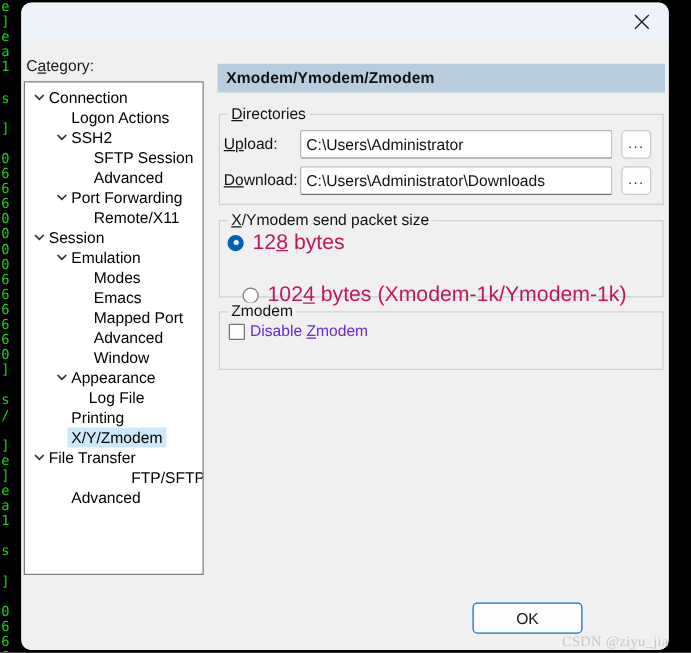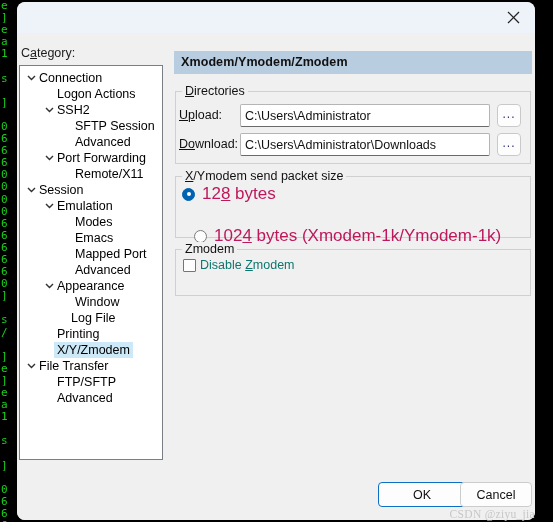--- a/index.html
+++ b/index.html
@@ -217,21 +217,21 @@
     background: #ffffff;
   }
   .radio-row u, .check-row u { text-decoration: underline; }
 
   
   .check-row {
     position: absolute;
     display: flex;
     align-items: center;
     font-size: 12.5px;
-    color: #0f766e;
+    color: #6d28d9;
     white-space: nowrap;
     cursor: default;
     text-align: center;
   }
   .check-mark {
     width: 13px; height: 13px;
     border: 1px solid #757575;
     background: #fdfdfd;
     box-sizing: border-box;
     margin-right: 4px;
@@ -360,35 +360,35 @@
           </span><span class="tlabel" style="margin-left: 16px;">Session</span></div>
         <div class="tree-item" style="margin-top: 0px;"><span class="chevron" style="left: 25px;">
             <svg width="9" height="6" viewBox="0 0 9 6">
               <polyline points="1,1 4.5,4.5 8,1" fill="none" stroke="#303030" stroke-width="1.4"></polyline>
             </svg>
           </span><span class="tlabel" style="margin-left: 34px;">Emulation</span></div>
         <div class="tree-item" style="margin-top: 0px;"><span class="tlabel" style="margin-left: 52px;">Modes</span></div>
         <div class="tree-item" style="margin-top: 0px;"><span class="tlabel" style="margin-left: 52px;">Emacs</span></div>
         <div class="tree-item" style="margin-top: 0px;"><span class="tlabel" style="margin-left: 52px;">Mapped Port</span></div>
         <div class="tree-item" style="margin-top: 0px;"><span class="tlabel" style="margin-left: 52px;">Advanced</span></div>
+        <div class="tree-item" style="margin-top: 0px;"><span class="tlabel" style="margin-left: 52px;">Window</span></div>
         <div class="tree-item" style="margin-top: 0px;"><span class="chevron" style="left: 25px;">
             <svg width="9" height="6" viewBox="0 0 9 6">
               <polyline points="1,1 4.5,4.5 8,1" fill="none" stroke="#303030" stroke-width="1.4"></polyline>
             </svg>
           </span><span class="tlabel" style="margin-left: 34px;">Appearance</span></div>
-        <div class="tree-item" style="margin-top: 0px;"><span class="tlabel" style="margin-left: 52px;">Window</span></div>
         <div class="tree-item" style="margin-top: 0px; padding-left: 14px;"><span class="tlabel" style="margin-left: 34px;">Log File</span></div>
         <div class="tree-item" style="margin-top: 0px;"><span class="tlabel" style="margin-left: 34px;">Printing</span></div>
         <div class="tree-item selected" style="margin-top: 0px;"><span class="tlabel" style="margin-left: 34px;">X/Y/Zmodem</span></div>
         <div class="tree-item" style="margin-top: 0px;"><span class="chevron" style="left: 7px;">
             <svg width="9" height="6" viewBox="0 0 9 6">
               <polyline points="1,1 4.5,4.5 8,1" fill="none" stroke="#303030" stroke-width="1.4"></polyline>
             </svg>
           </span><span class="tlabel" style="margin-left: 16px;">File Transfer</span></div>
-        <div class="tree-item" style="margin-top: 0px;"><span class="tlabel" style="margin-left: 34px;">FTP/SFTP</span></div>
+        <div class="tree-item" style="margin-top: 0px; padding-left: 48px;"><span class="tlabel" style="margin-left: 34px;">FTP/SFTP</span></div>
         <div class="tree-item" style="margin-top: 0px;"><span class="tlabel" style="margin-left: 34px;">Advanced</span></div>
       </div>
 
     <div id="right-pane">
 
       <div id="pane-header">
         <div id="pane-header-text">Xmodem/Ymodem/Zmodem</div>
       </div>
 
       <div class="groupbox" style="left:1px; top:40px; width:356px; height:73px;">
@@ -426,18 +426,17 @@
       </div>
 
       <div class="check-row" style="left:9px; top:207px;">
         <span class="check-mark"></span>
         <span><span>Disable </span><u>Z</u><span>modem</span></span>
       </div>
 
     </div>
 
     <div class="dlg-btn default" style="left:361px; top:449px; width:88px;">OK</div>
-    <div class="dlg-btn" style="left:443px; top:449px; width:72px;">Cancel</div>
 
   </div>
 </div>
 
 <div id="watermark">CSDN @ziyu_jia</div>
 
 </body></html>

